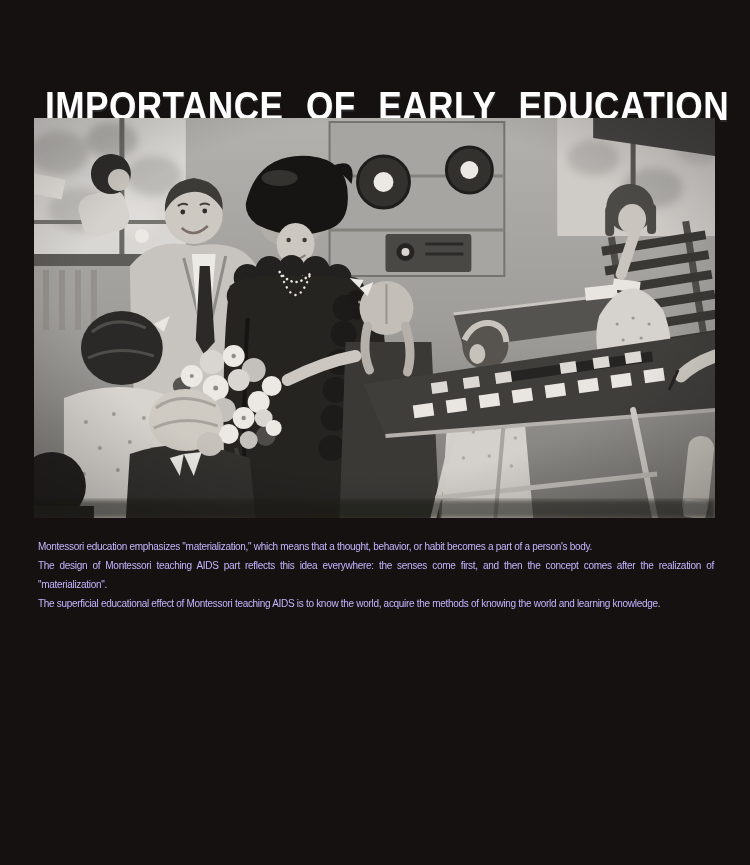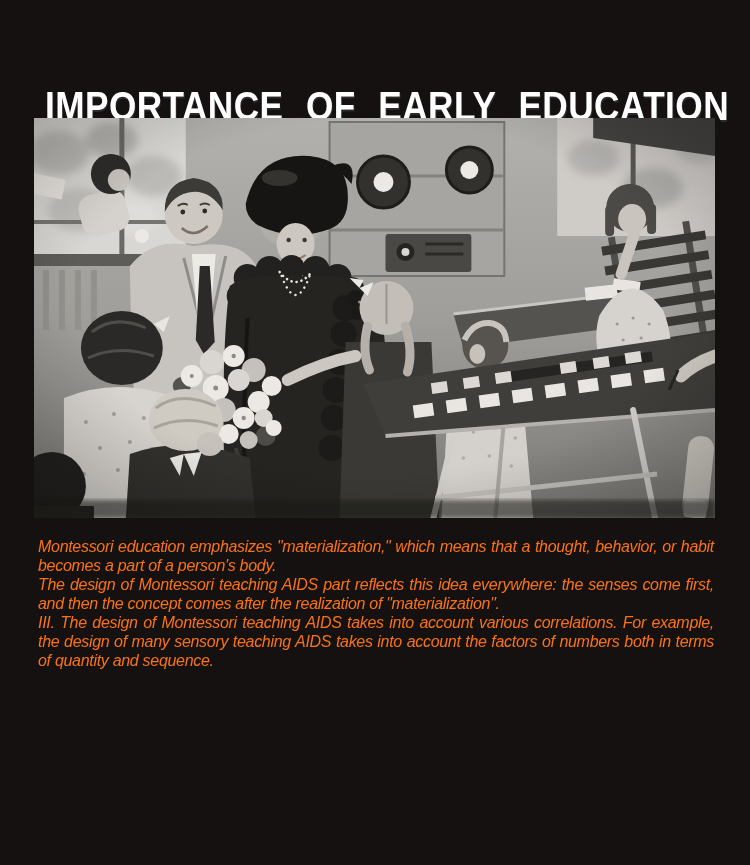--- a/index.html
+++ b/index.html
@@ -28,26 +28,25 @@
   .photo{
     position:absolute;top:118px;left:34px;
     width:681px;height:400px;
     background:#8c8a86;
     overflow:hidden;
   }
   .photo svg{display:block;width:100%;height:100%;}
 
   .article{
     position:absolute;top:537px;left:38px;width:676px;
-    color:#f97316;
-    font-size:16px;
+    color:#c4b5fd;
+    font-size:10px;
     line-height:19px;
     letter-spacing:-.3px;
     text-align:justify;
-    font-style:italic;
   }
   .article p{margin:0;padding:0;}
 </style>
 </head>
 <body>
 
 <div class="page">
 
   <h1 class="title">IMPORTANCE OF EARLY EDUCATION</h1>
 
@@ -354,16 +353,16 @@
       </g>
 
       <rect x="0" y="382" width="682" height="18" fill="#1c1a18" opacity="0.55" filter="url(#blur2)"></rect>
       <rect x="0" y="0" width="682" height="400" fill="url(#vig)"></rect>
     </svg>
   </figure>
 
   <div class="article">
     <p>Montessori education emphasizes "materialization," which means that a thought, behavior, or habit becomes a part of a person's body.</p>
     <p>The design of Montessori teaching AIDS part reflects this idea everywhere: the senses come first, and then the concept comes after the realization of "materialization".</p>
-    <p>III. The design of Montessori teaching AIDS takes into account various correlations. For example, the design of many sensory teaching AIDS takes into account the factors of numbers both in terms of quantity and sequence.</p>
+    <p>The superficial educational effect of Montessori teaching AIDS is to know the world, acquire the methods of knowing the world and learning knowledge.</p>
   </div>
 
 </div>
 
 </body></html>

